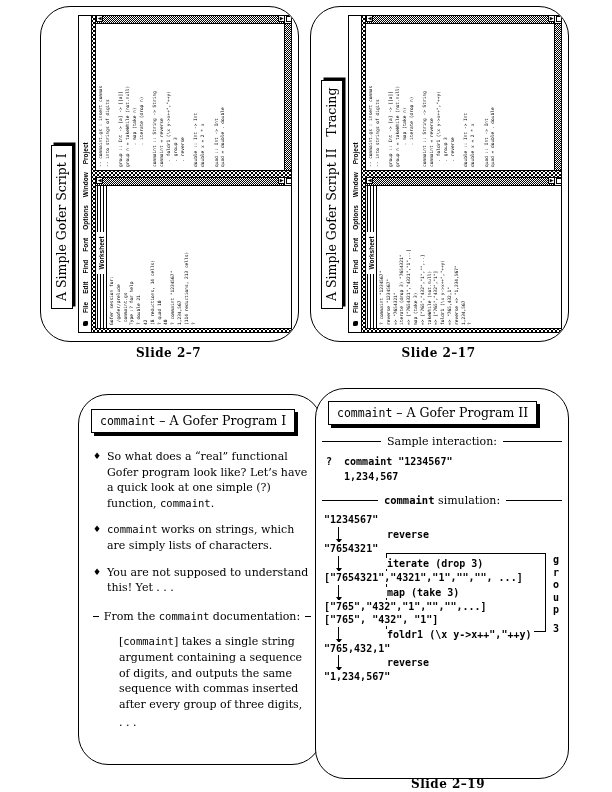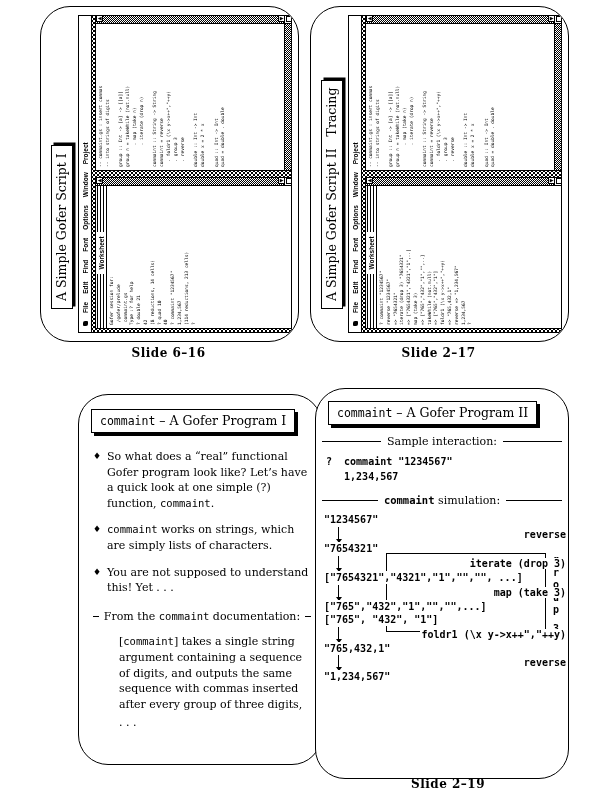--- a/index.html
+++ b/index.html
@@ -76,21 +76,21 @@
   
   .body19{margin:0 6px 0 6px;}
   .sec19{display:flex;align-items:center;font-size:11px;margin:10px 0 6px 0;}
   .sec19 .rule{border-top:1px solid #000;height:0;flex:1;max-width:58px;}
   .sec19 .rule.long{flex:1;max-width:64px;}
   .sec19 .label{padding:0 6px;white-space:nowrap;}
   .inter{margin:2px 0 0 4px;font:bold 10px/15px "DejaVu Sans Mono",monospace;white-space:pre;}
   .flow{position:relative;margin:6px 0 0 2px;width:244px;}
   .fl-val{position:relative;z-index:1;height:13px;font:bold 10px/13px "DejaVu Sans Mono",monospace;
           white-space:pre;background:#fff;display:table;padding-right:3px;}
-  .fl-arrow-row{position:relative;z-index:1;height:16px;display:flex;align-items:center;justify-content:space-between;}
+  .fl-arrow-row{position:relative;z-index:1;height:16px;display:flex;align-items:center;}
   .arr{position:relative;width:1px;height:15px;background:#000;margin-left:14px;flex:0 0 1px;}
   .arr:after{content:"";position:absolute;left:-2.5px;bottom:-1px;border-left:3px solid transparent;
              border-right:3px solid transparent;border-top:4px solid #000;}
   .fl-lab{margin-left:46px;font:bold 10px "DejaVu Sans Mono",monospace;white-space:pre;background:#fff;padding:0 2px;}
   .fl-box{position:absolute;z-index:0;left:62px;top:40px;width:158px;height:77px;border:1px solid #000;}
   .fl-grp{position:absolute;left:228px;top:41px;font:bold 10px/12.5px "DejaVu Sans Mono",monospace;text-align:center;width:8px;}
   .fl-grp .num{margin-top:6px;}
 </style>
 </head>
 <body>
@@ -157,21 +157,21 @@
           <div class="vsb">
             <div class="sb-btn up">▲</div>
             <div class="sb-btn dn">▼</div>
           </div>
           <div class="hsb"></div>
           <div class="grow"></div>
         </div>
       </div>
     </div>
   </div>
-  <div id="cap16" class="caption">Slide 6–16</div>
+  <div id="cap16" class="caption">Slide 2–7</div>
 
   <div id="frame17" class="slide-frame">
     <div class="rotwrap">
       <div class="ltitle">A Simple Gofer Script II   Tracing</div>
       <div class="lscreen">
         <div class="lmenubar">
           <span class="apple"></span>
           <span>File</span>
           <span>Edit</span>
           <span>Find</span>

